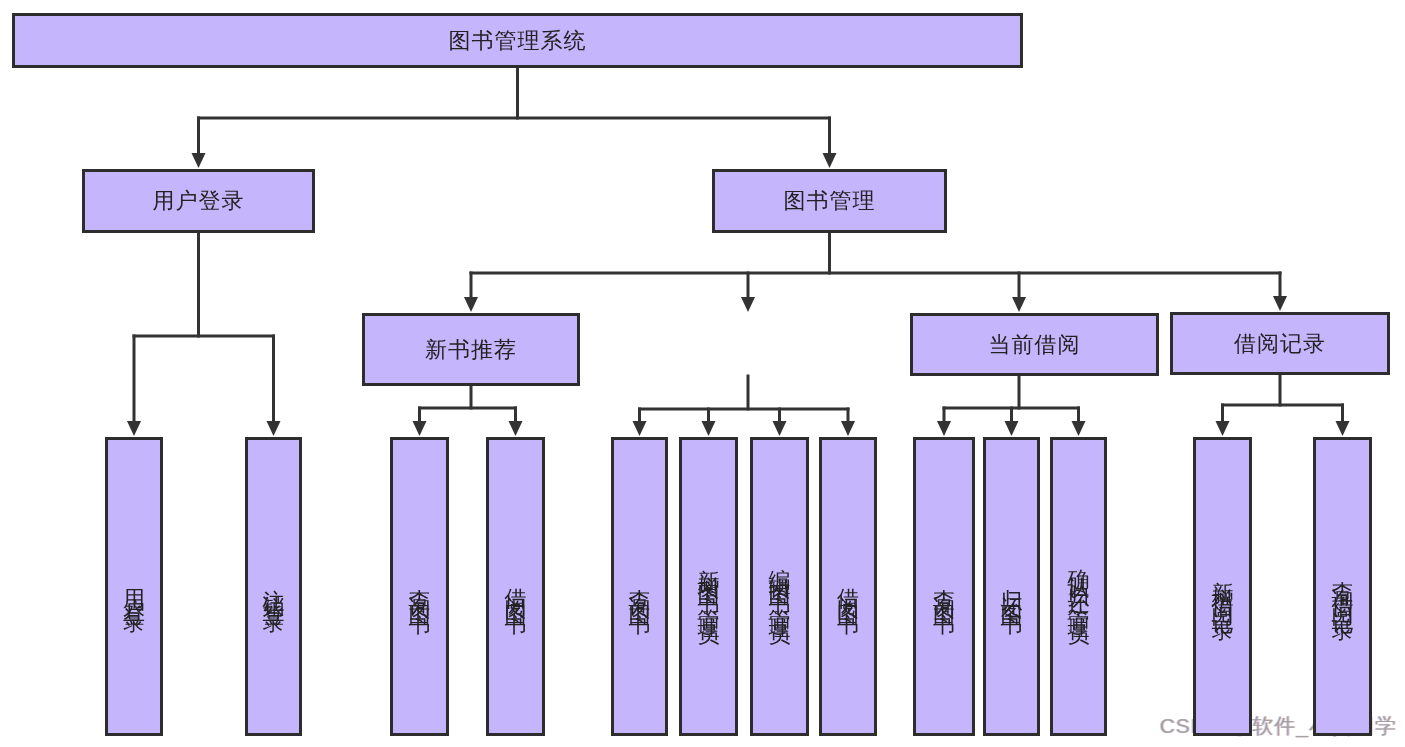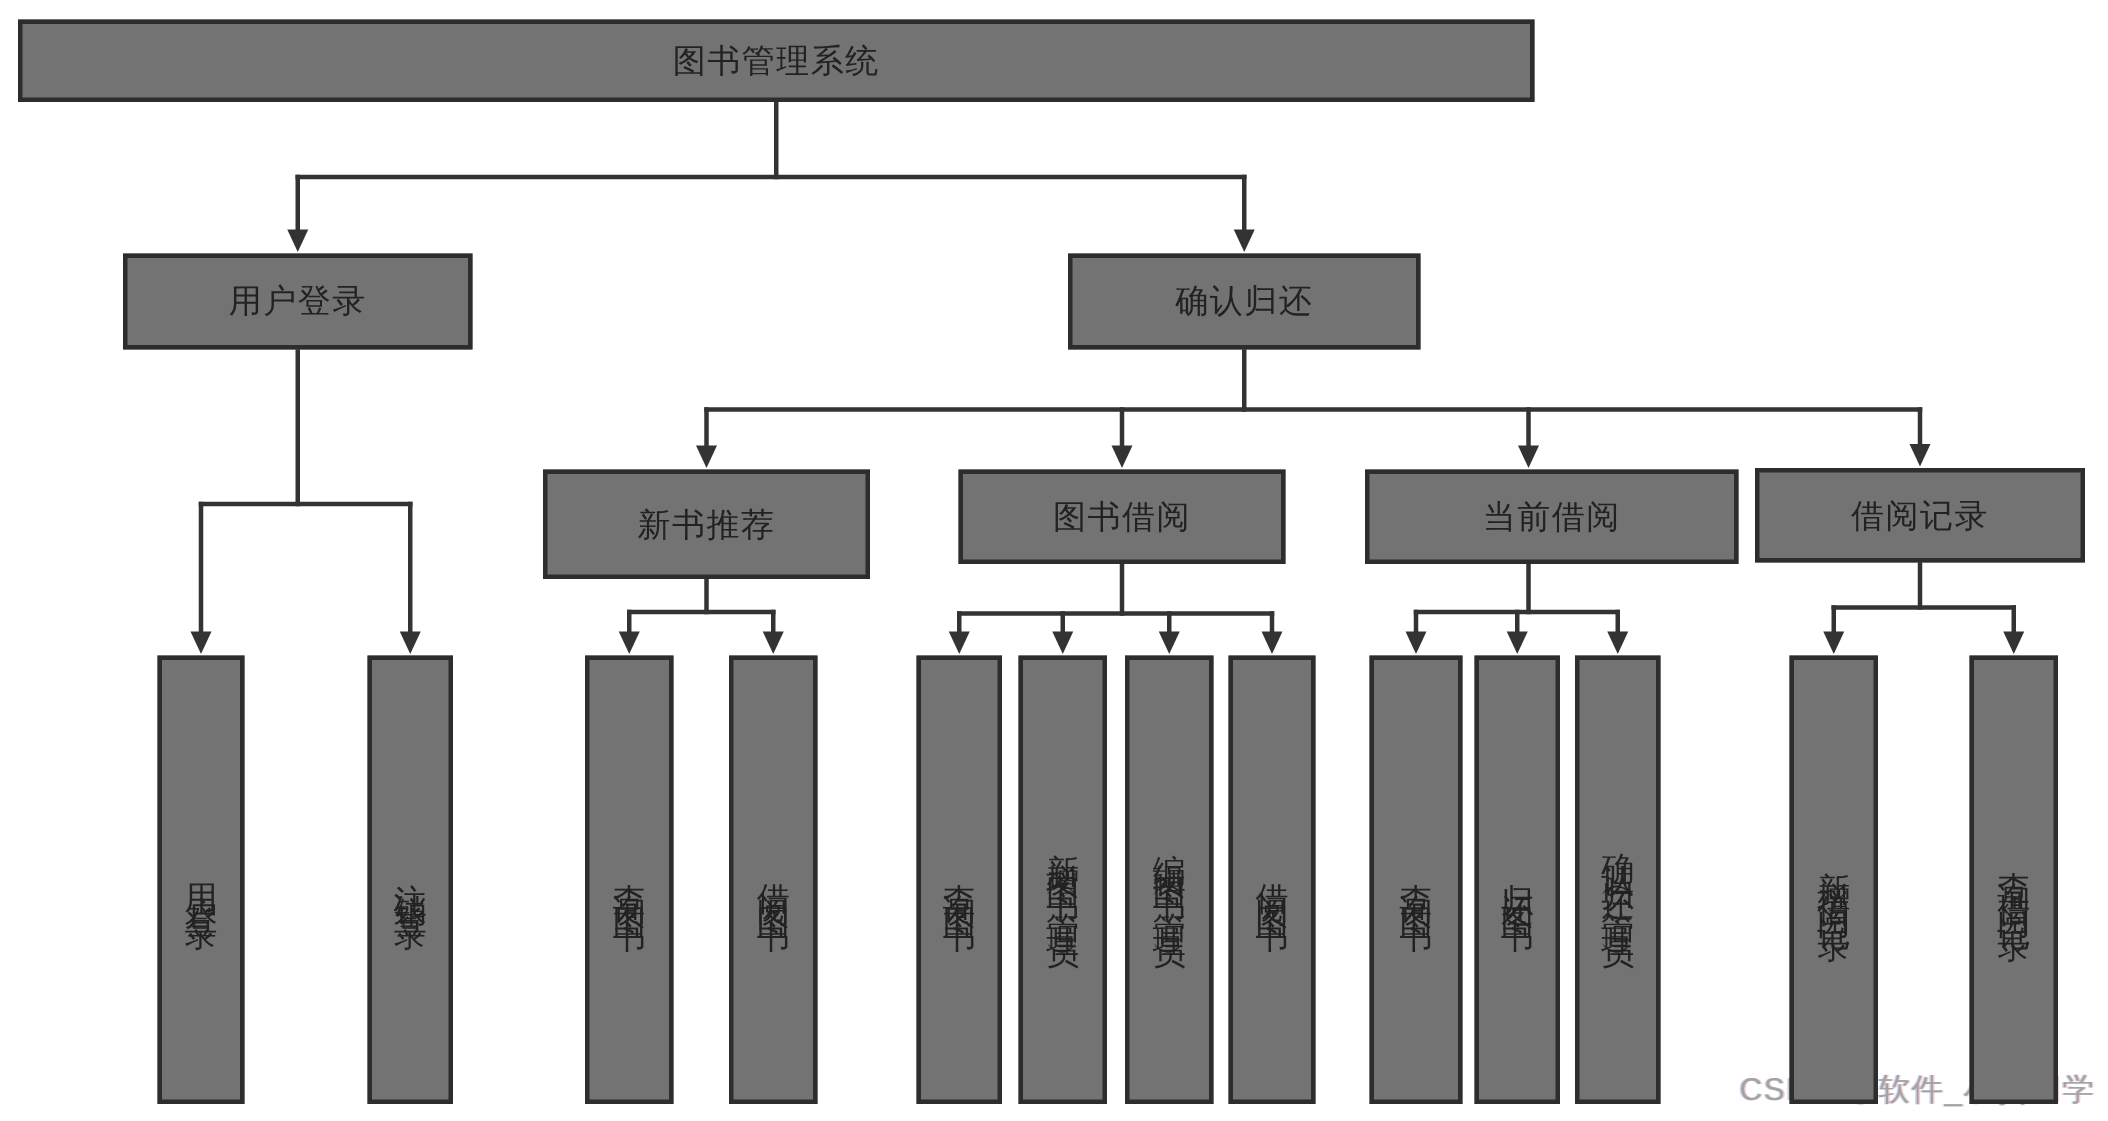--- a/index.html
+++ b/index.html
@@ -17,21 +17,21 @@
     background:var(--bg);
     overflow:hidden;
   }
   #edges{
     position:absolute;left:0;top:0;width:1405px;height:747px;
     pointer-events:none;
   }
   .node{
     position:absolute;
     box-sizing:border-box;
-    background:#737373;
+    background:#c4b5fd;
     border:3px solid var(--box-border);
     display:flex;
     align-items:center;
     justify-content:center;
     color:var(--text);
   }
   .node.h .lbl{
     font-size:22px;
     letter-spacing:1px;
     white-space:nowrap;
@@ -129,27 +129,24 @@
     </svg>
 
   <div id="watermark">CSDN @软件_小贺同学</div>
 <div class="node h" style="left: 12px; top: 13px; width: 1011px; height: 55px;">
       <span class="lbl">图书管理系统</span>
     </div>
     <div class="node h" style="left: 82px; top: 169px; width: 233px; height: 64px;">
       <span class="lbl">用户登录</span>
     </div>
     <div class="node h" style="left: 712px; top: 169px; width: 235px; height: 64px;">
-      <span class="lbl">确认归还</span>
+      <span class="lbl">图书管理</span>
     </div>
     <div class="node h" style="left: 362px; top: 313px; width: 218px; height: 73px;">
       <span class="lbl">新书推荐</span>
-    </div>
-    <div class="node h" style="left: 639px; top: 313px; width: 218px; height: 63px;">
-      <span class="lbl">图书借阅</span>
     </div>
     <div class="node h" style="left: 910px; top: 313px; width: 249px; height: 63px;">
       <span class="lbl">当前借阅</span>
     </div>
     <div class="node h" style="left: 1170px; top: 312px; width: 220px; height: 63px;">
       <span class="lbl">借阅记录</span>
     </div>
     <div class="node v" style="left: 105px; top: 437px; width: 58px; height: 299px;">
       <span class="lbl">用户登录</span>
     </div>

